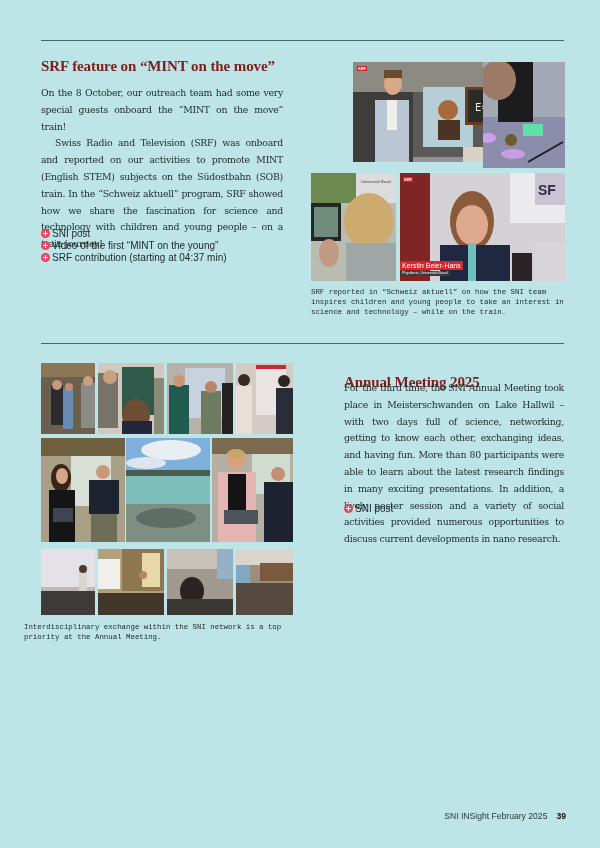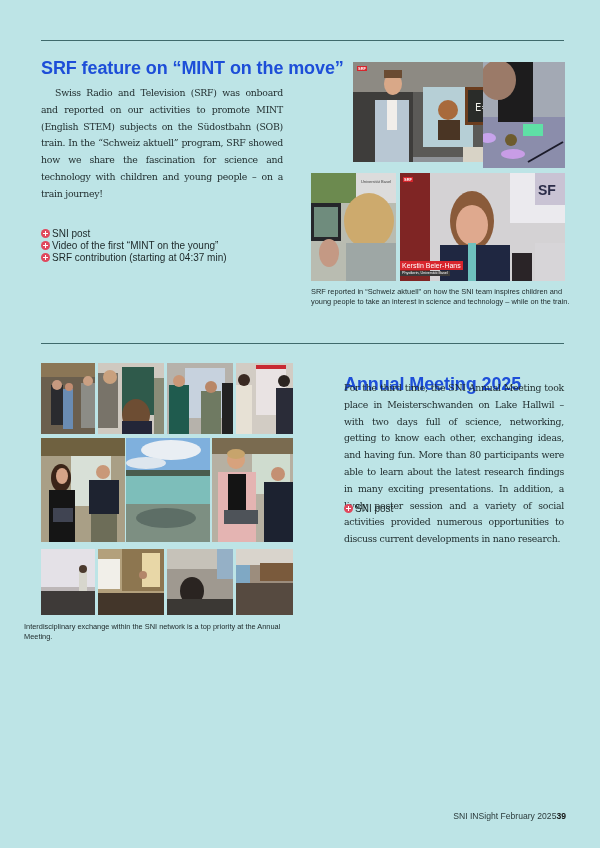--- a/index.html
+++ b/index.html
@@ -12,24 +12,24 @@
     }
     .rule {
       position: absolute;
       left: 41px;
       width: 523px;
       height: 1px;
       background: #3f6a6c;
     }
     .h2 {
       position: absolute;
-      font-family: Liberation Sans, sans-serif;
+      font-family: Liberation Serif, serif;
       font-weight: bold;
-      font-size: 18px;
-      color: #1d4ed8;
+      font-size: 15px;
+      color: #7f1d1d;
       letter-spacing: -0.1px;
       white-space: nowrap;
     }
     .body-text {
       position: absolute;
       font-family: "DejaVu Serif", serif;
       font-size: 9.35px;
       line-height: 16.8px;
       color: #1e2a2b;
       text-align: justify;
@@ -59,39 +59,39 @@
     }
     .plus::before, .plus::after {
       content: "";
       position: absolute;
       background: #fff;
     }
     .plus::before { left: 2px; top: 4px; width: 5px; height: 1px; }
     .plus::after { left: 4px; top: 2px; width: 1px; height: 5px; }
     .caption {
       position: absolute;
-      font-family: Liberation Sans, sans-serif;
+      font-family: Liberation Mono, monospace;
       font-size: 7.4px;
       line-height: 10.2px;
       color: #1c2728;
     }
     .photo {
       position: absolute;
       overflow: hidden;
     }
     .footer {
       position: absolute;
       top: 811px;
       right: 34px;
       font-family: "Liberation Sans", sans-serif;
       font-size: 8.6px;
       color: #2b3a3b;
       white-space: nowrap;
     }
-    .footer .pnum { font-weight: bold; color: #111; }
+    .footer .pnum { font-weight: bold; margin-left: 9px; color: #111; }
     .srf-logo {
       position: absolute;
       background: #d6262d;
       color: #fff;
       font-family: "Liberation Sans", sans-serif;
       font-weight: bold;
       font-size: 4px;
       padding: 0 1px;
       line-height: 5px;
     }
@@ -103,20 +103,21 @@
     }
   </style>
 </head>
 <body>
 
 <div class="rule" style="top:40px;"></div>
 
 <div class="h2" style="left:41px; top:58px;">SRF feature on “MINT on the move”</div>
 
 <div class="body-text" style="left:41px; top:85px; width:242px;">
+  <p>On the 8 October, our outreach team had some very special guests onboard the “MINT on the move” train!</p>
   <p class="indent">Swiss Radio and Television (SRF)  was onboard and reported on our activities to promote MINT (English STEM) subjects on the Südostbahn (SOB) train. In the “Schweiz aktuell” program, SRF showed how we share the fascination for science and technology with children and young people – on a train journey!</p>
 </div>
 
 <div class="links" style="left:41px; top:227px;">
   <div class="link-row">
     <span class="plus"></span>
     <span>SNI post</span>
   </div>
   <div class="link-row">
     <span class="plus"></span>

